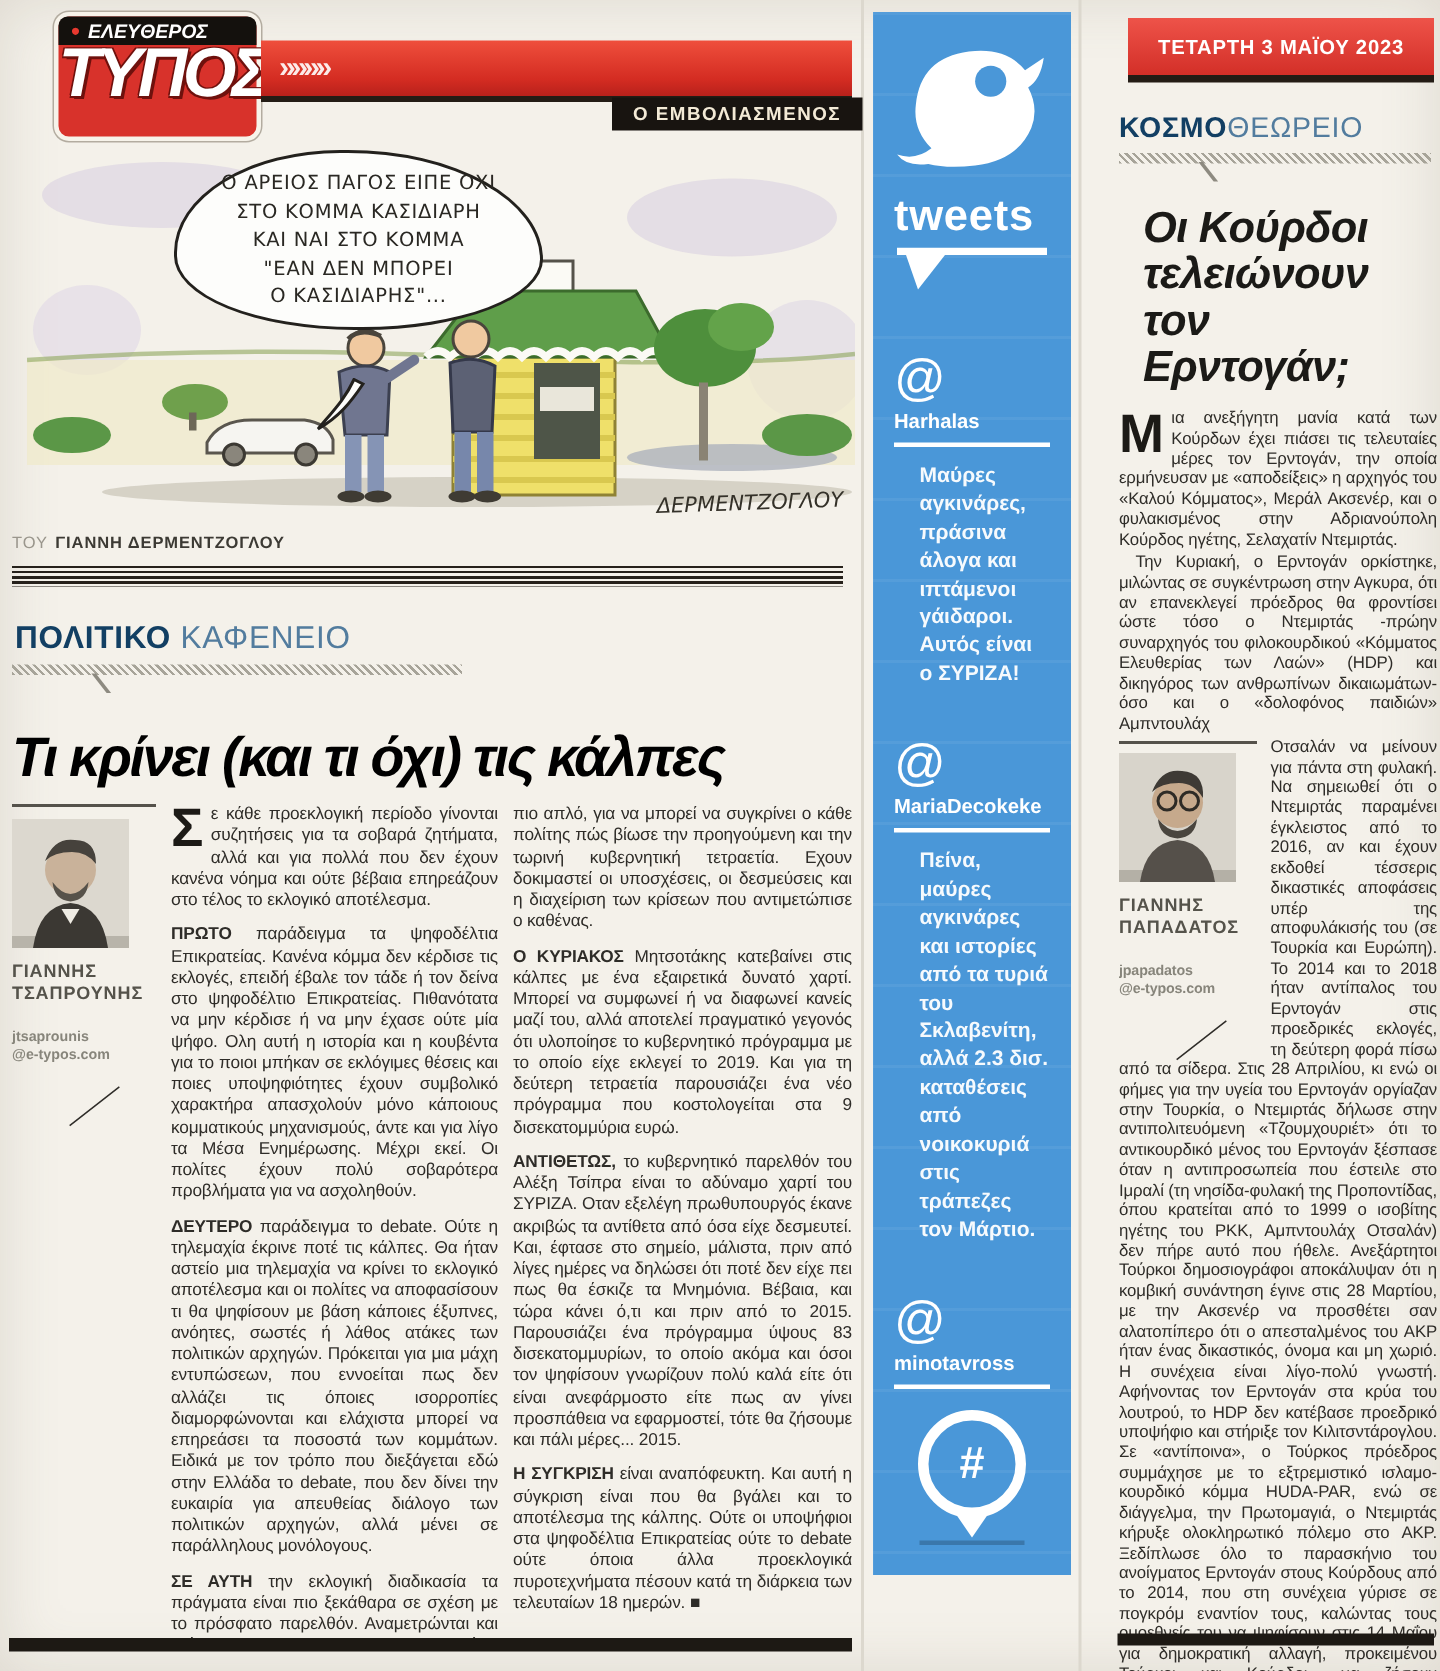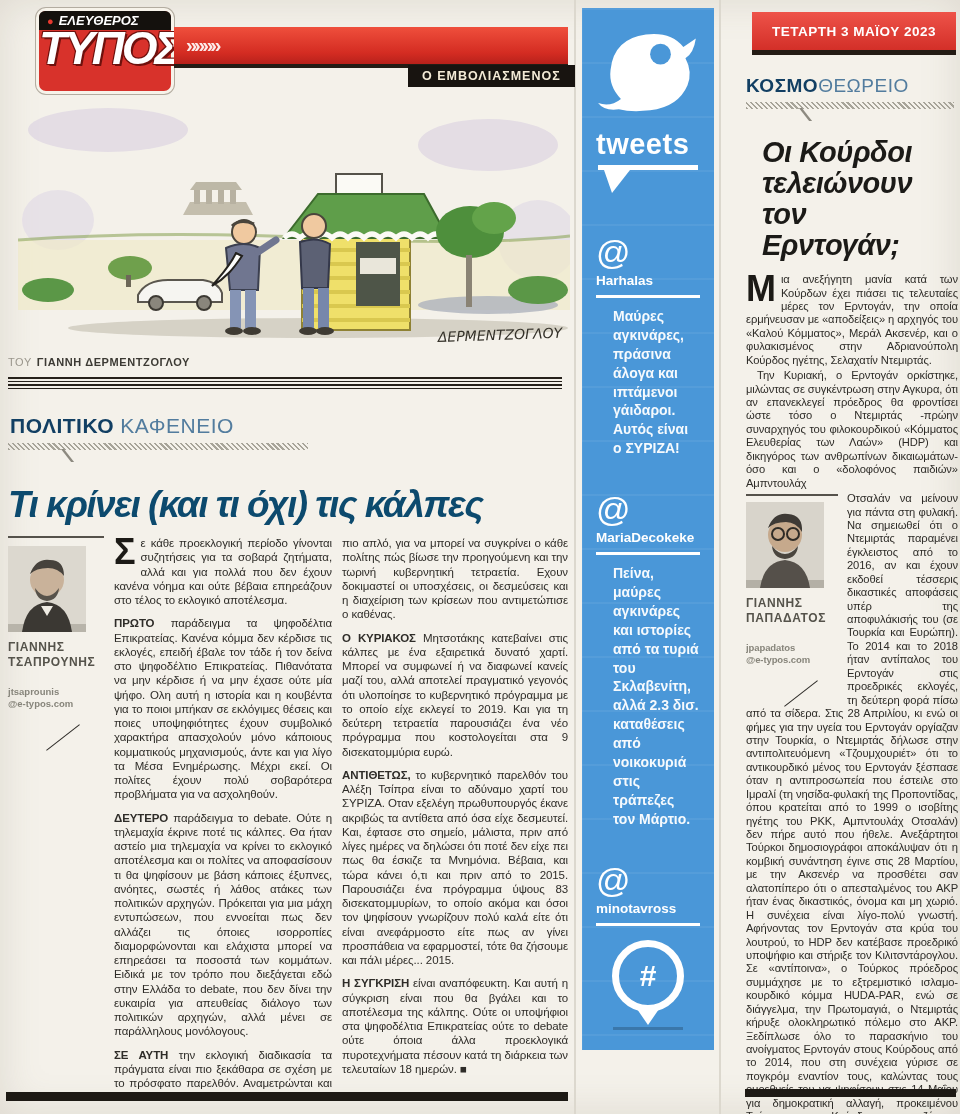--- a/index.html
+++ b/index.html
@@ -41,21 +41,21 @@
   .sec-head{font-size:21px;letter-spacing:.5px;}
   .sec-bold{font-weight:800;color:#123f63;}
   .sec-light{font-weight:400;color:#527c9e;}
   .hatch{height:7px;background:repeating-linear-gradient(45deg,#a7a499 0 1.6px,transparent 1.6px 3.6px);}
   .hatch-tail{width:14px;height:13px;border-right:3px solid #8d8a80;transform:skewX(38deg);
         margin:-1px 0 0 44px;}
   
   .article-left{position:absolute;left:8px;top:408px;width:560px;}
   .al-sechead{margin:6px 0 0 2px;}
   .al-hatch{width:300px;margin-top:5px;}
-  .headline{margin:22px 0 10px;font-size:37px;font-weight:800;font-style:italic;color:#0c4a6e;
+  .headline{margin:22px 0 10px;font-size:37px;font-weight:800;font-style:italic;color:#000000;
         letter-spacing:-1.5px;white-space:nowrap;}
   .al-grid{display:grid;grid-template-columns:96px 218px 226px;column-gap:10px;margin-top:8px;}
   .author-rail{border-top:2px solid #55524b;padding-top:8px;}
   .portrait{display:block;background:#dcd8cf;}
   .a-name{margin-top:8px;font-size:12px;font-weight:bold;color:#55534b;letter-spacing:.6px;line-height:1.25;}
   .a-handle{margin-top:16px;font-size:9.5px;font-weight:bold;color:#87857b;line-height:1.3;}
   .slash{width:42px;height:1px;background:#2e2c28;transform:rotate(-38deg);margin:26px 0 0 34px;}
   .bodycol{font-size:11.5px;line-height:1.24;letter-spacing:-.1px;text-align:justify;height:556px;overflow:hidden;}
   .bodycol p{margin:0 0 9px;}
   .lead{font-weight:800;}
@@ -173,20 +173,27 @@
     <g>
       <circle cx="296" cy="136" r="12" fill="#f0c9a0" stroke="#4a453c" stroke-width="2"></circle>
       <path d="M282 152 Q298 146 312 154 L310 198 L284 198 Z" fill="#5c6174" stroke="#34384a" stroke-width="2"></path>
       <rect x="285" y="198" width="11" height="40" fill="#7787ab"></rect>
       <rect x="300" y="198" width="11" height="40" fill="#7787ab"></rect>
       <ellipse cx="290" cy="241" rx="9" ry="4" fill="#3f3b33"></ellipse>
       <ellipse cx="307" cy="241" rx="9" ry="4" fill="#3f3b33"></ellipse>
     </g>
     <text x="420" y="252" font-family="DejaVu Sans, sans-serif" font-size="14" font-style="italic" fill="#343129" transform="rotate(-2 420 252)">ΔΕΡΜΕΝΤΖΟΓΛΟΥ</text>
   </svg>
+  <div class="bubble">
+    <div>Ο ΑΡΕΙΟΣ ΠΑΓΟΣ ΕΙΠΕ ΟΧΙ</div>
+    <div>ΣΤΟ ΚΟΜΜΑ ΚΑΣΙΔΙΑΡΗ</div>
+    <div>ΚΑΙ ΝΑΙ ΣΤΟ ΚΟΜΜΑ</div>
+    <div>"ΕΑΝ ΔΕΝ ΜΠΟΡΕΙ</div>
+    <div>Ο ΚΑΣΙΔΙΑΡΗΣ"...</div>
+  </div>
   <svg class="bubble-tail" width="40" height="40">
     <path d="M26 1 C20 14 12 22 2 34 C16 26 24 16 32 4 Z" fill="#fdfdfb" stroke="#23211d" stroke-width="2"></path>
   </svg>
   <div class="cartoon-caption">
     <span class="cap-prefix">ΤΟΥ</span>
     <span class="cap-name">ΓΙΑΝΝΗ ΔΕΡΜΕΝΤΖΟΓΛΟΥ</span>
   </div>
   <div class="multirule"></div>
 
   <div class="article-left">

